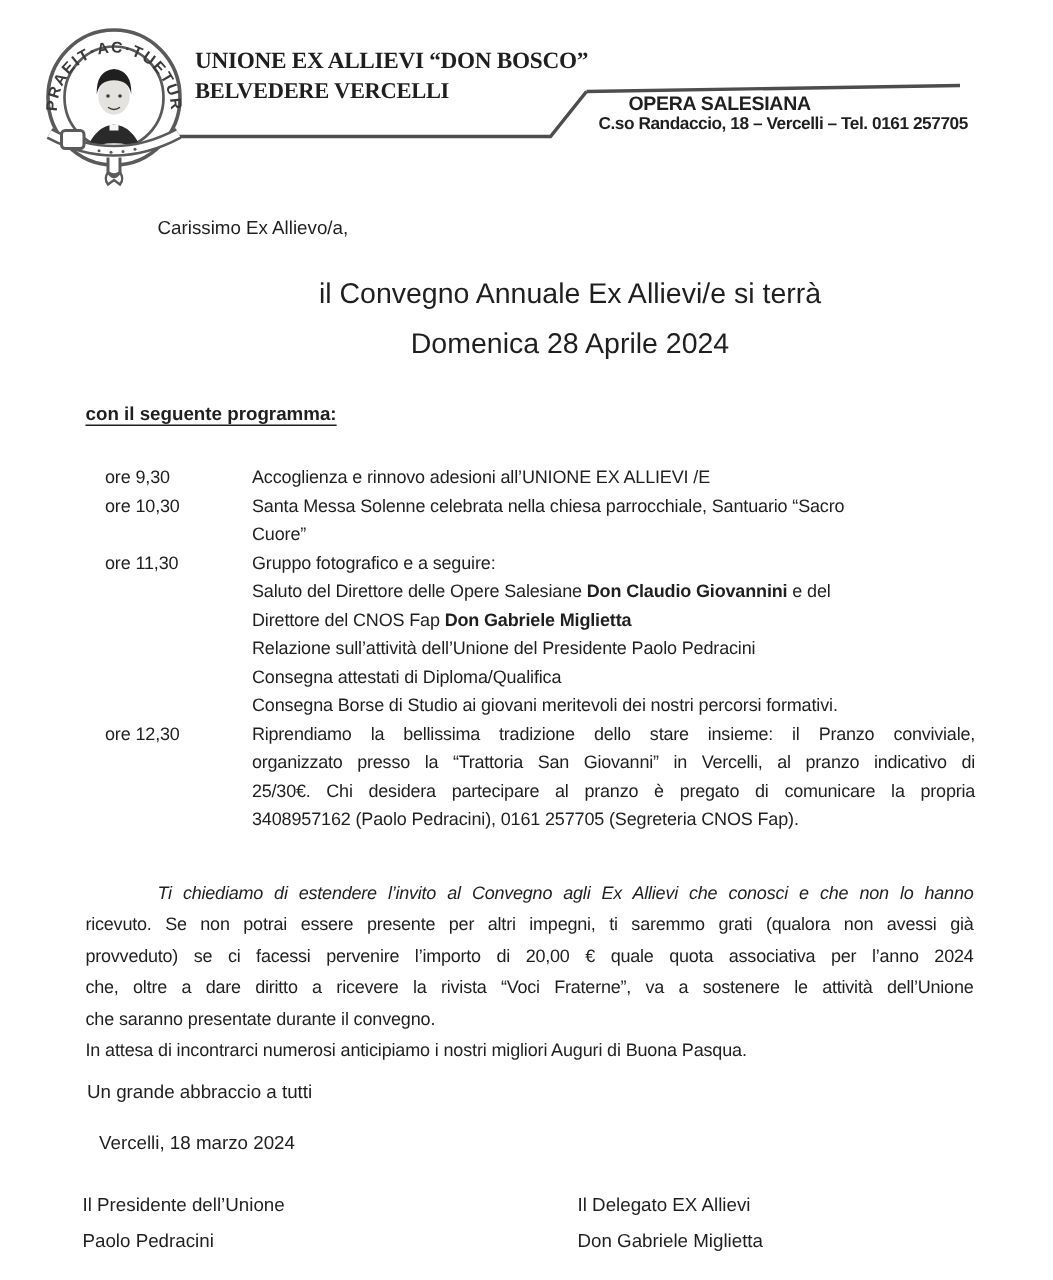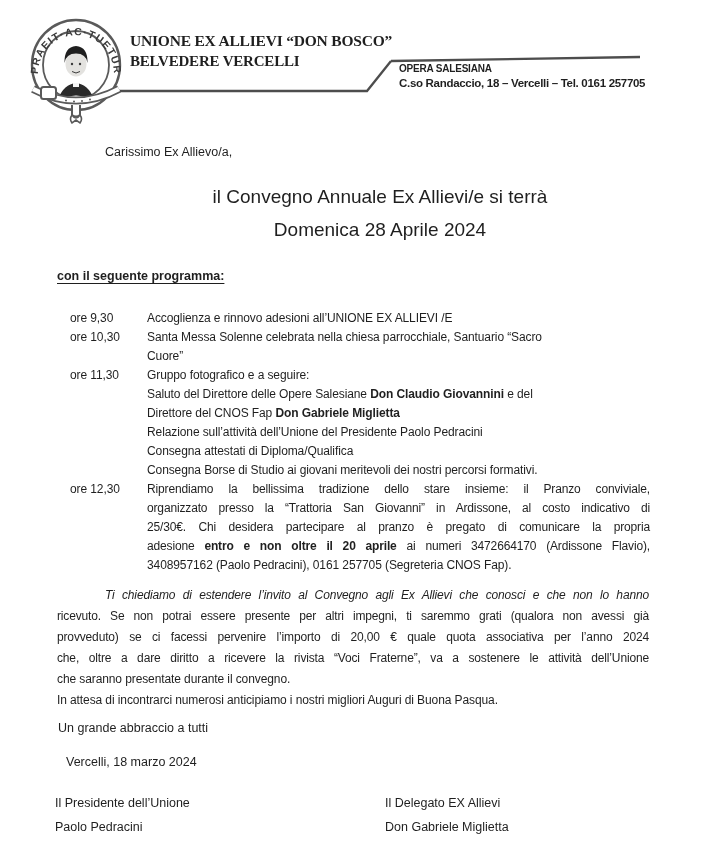--- a/index.html
+++ b/index.html
@@ -8,35 +8,35 @@
     font-family:"Liberation Sans",sans-serif;color:#1f1f1f;overflow:hidden;
     margin:0 auto;
   }
   .abs{position:absolute;}
 
   
   .org{left:130px;top:31px;font-weight:bold;letter-spacing:-0.2px;font-family:Liberation Serif, serif;}
   .org .l1{font-size:15.5px;line-height:20px;white-space:nowrap;}
   .org .l2{font-size:15px;line-height:20px;white-space:nowrap;}
   .opera{left:399px;top:61px;font-weight:bold;}
-  .opera .l1{font-size:10px;line-height:15px;letter-spacing:-0.2px;white-space:nowrap;}
+  .opera .l1{font-size:13px;line-height:15px;letter-spacing:-0.2px;white-space:nowrap;margin-left:20px;}
   .opera .l2{font-size:11.5px;line-height:15px;letter-spacing:-0.3px;white-space:nowrap;}
   .rulesvg{left:0;top:0;}
 
   
   .salutation{left:105px;top:145px;font-size:12.5px;white-space:nowrap;}
   .title-wrap{left:105px;top:186px;width:550px;text-align:center;}
   .title-wrap .t1{font-size:19px;line-height:22px;white-space:nowrap;}
   .title-wrap .t2{font-size:19px;line-height:22px;margin-top:11px;white-space:nowrap;}
   .prog-heading{
     left:57px;top:269px;font-size:12.5px;font-weight:bold;white-space:nowrap;
     text-decoration:underline;text-underline-offset:3px;text-decoration-thickness:1.2px;
   }
   .program{left:70px;top:309px;width:580px;font-size:12px;line-height:19px;letter-spacing:-0.1px;}
-  .prow{display:grid;grid-template-columns:77px 1fr;}
+  .prow{display:grid;grid-template-columns:77px 1fr;gap:21px;}
   .ptime{white-space:nowrap;}
   .pline{min-height:19px;}
   .j{text-align:justify;text-align-last:justify;letter-spacing:-0.15px;}
   .b{font-weight:bold;}
 
   .para{left:57px;top:585px;width:592px;font-size:12px;line-height:21px;letter-spacing:-0.1px;}
   .para .indent{text-indent:48px;font-style:italic;}
 
   .hug{left:58px;top:721px;font-size:12.5px;white-space:nowrap;}
   .dateline{left:66px;top:755px;font-size:12.5px;white-space:nowrap;}
@@ -133,23 +133,22 @@
         <div class="pline">Relazione sull’attività dell’Unione del Presidente Paolo Pedracini</div>
         <div class="pline">Consegna attestati di Diploma/Qualifica</div>
         <div class="pline">Consegna Borse di Studio ai giovani meritevoli dei nostri percorsi formativi.</div>
       </div>
     </div>
 
     <div class="prow">
       <div class="ptime">ore 12,30</div>
       <div>
         <div class="pline j">Riprendiamo la bellissima tradizione dello stare insieme: il Pranzo conviviale,</div>
-        <div class="pline j">organizzato presso la “Trattoria San Giovanni” in Ardissone, al costo indicativo di</div>
+        <div class="pline j">organizzato presso la “Trattoria San Giovanni” in Vercelli, al pranzo indicativo di</div>
         <div class="pline j">25/30€. Chi desidera partecipare al pranzo è pregato di comunicare la propria</div>
-        <div class="pline j"><span>adesione </span><span class="b">entro e non oltre il 20 aprile</span><span> ai numeri 3472664170 (Ardissone Flavio),</span></div>
         <div class="pline">3408957162 (Paolo Pedracini), 0161 257705 (Segreteria CNOS Fap).</div>
       </div>
     </div>
 
   </div>
 
   <div class="abs para">
     <div class="pline j indent">Ti chiediamo di estendere l’invito al Convegno agli Ex Allievi che conosci e che non lo hanno</div>
     <div class="pline j">ricevuto. Se non potrai essere presente per altri impegni, ti saremmo grati (qualora non avessi già</div>
     <div class="pline j">provveduto) se ci facessi pervenire l’importo di 20,00 € quale quota associativa per l’anno 2024</div>

